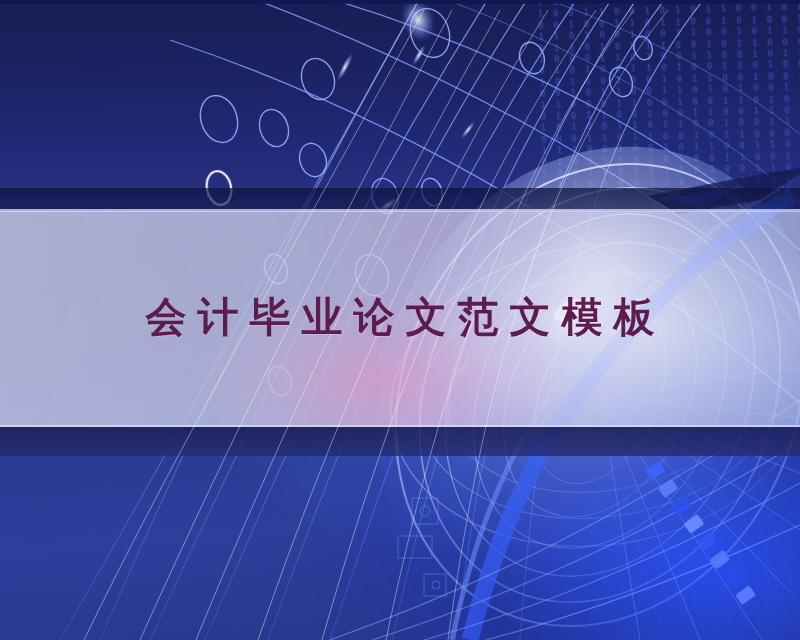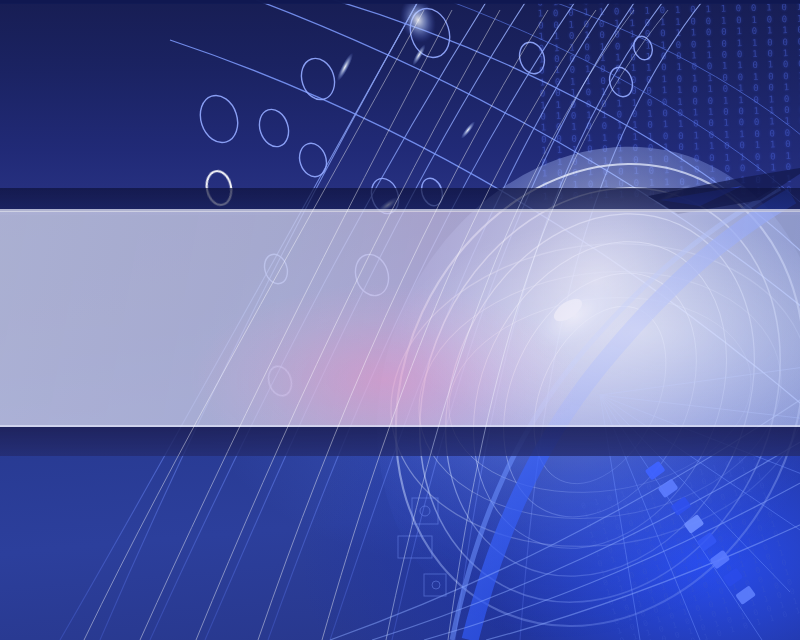--- a/index.html
+++ b/index.html
@@ -315,17 +315,20 @@
       <path d="M 258 640 C 334 420 424 210 548 10"></path>
       <path d="M 84 640 C 176 450 292 250 424 10"></path>
       <path d="M 322 640 C 388 410 468 190 596 10"></path>
     </g>
     <g fill="none" stroke="#cfdcff" stroke-width="0.9" opacity="0.5">
       <path d="M 386 640 C 436 400 506 180 634 10"></path>
       <path d="M 448 640 C 482 395 538 170 668 10"></path>
     </g>
   </svg>
 
+  <div id="title-wrap">
+    <div id="slide-title">会计毕业论文范文模板</div>
+  </div>
 
   <div class="layer" id="bg-topline"></div>
   <div class="layer" id="bg-botline"></div>
 
 </div>
 
 </body></html>

